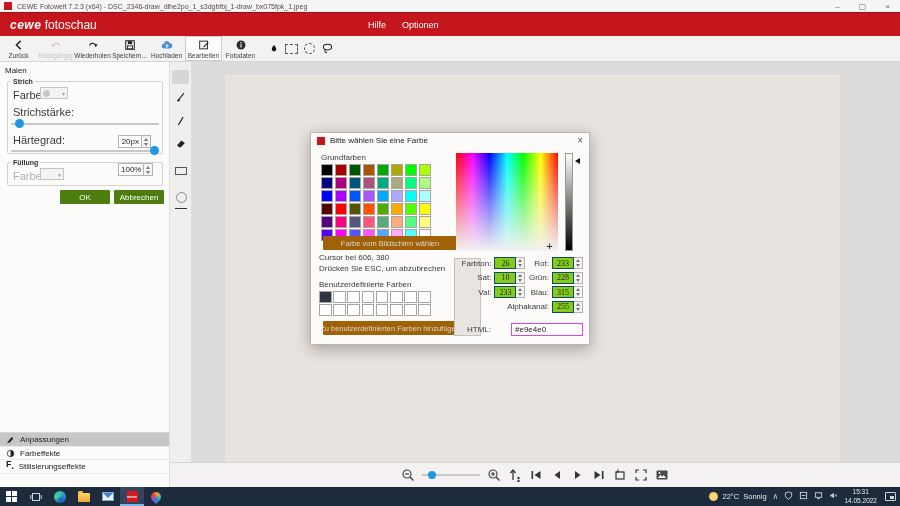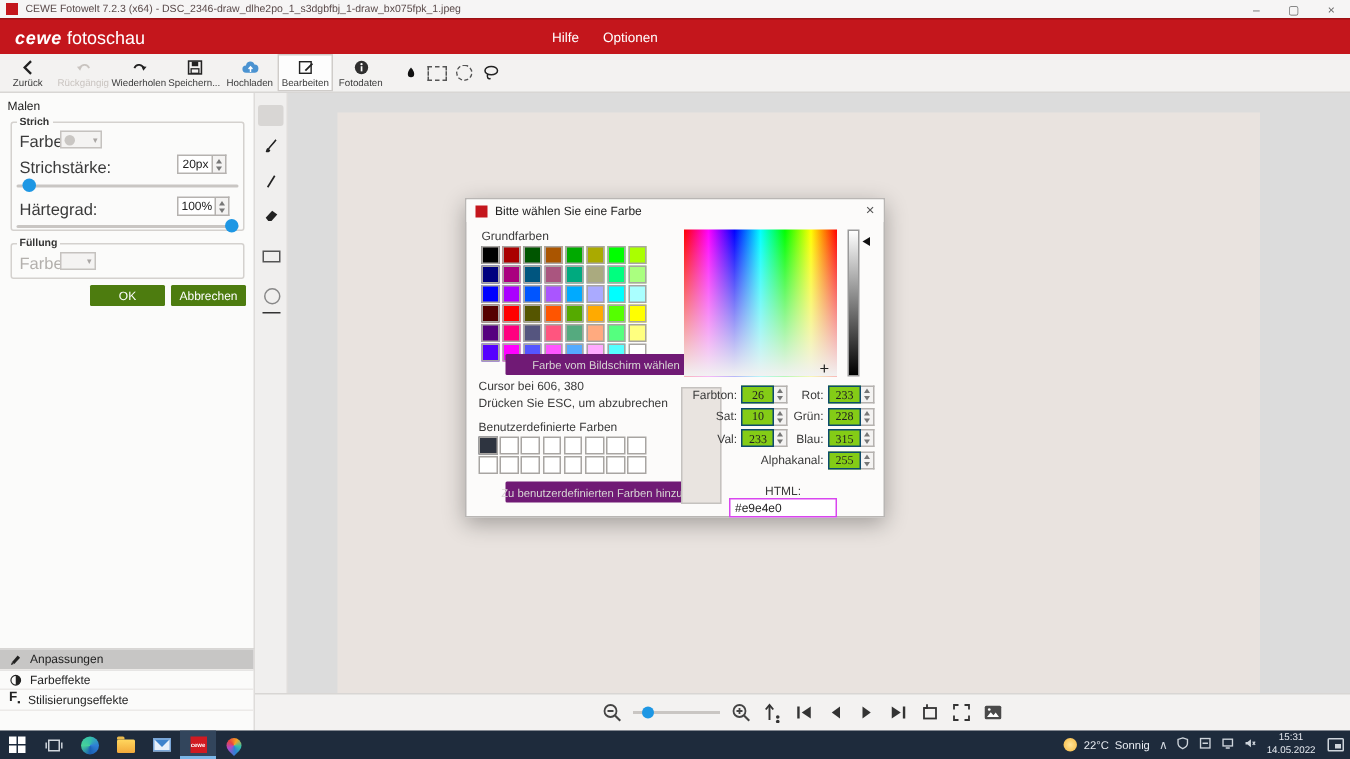--- a/index.html
+++ b/index.html
@@ -36,21 +36,21 @@
   #paint-panel { left:0; top:62px; width:170px; height:370px; background:#fbfbfa; border-right:1px solid #dedcda; }
   #paint-title { position:absolute; left:5px; top:4px; font-size:8px; color:#222; }
   fieldset { position:absolute; border:1px solid #d4d1ce; border-radius:2px; }
   legend { font-size:7px; font-weight:bold; color:#333; padding:0 2px; margin-left:3px; }
   #fs-strich { left:7px; top:16px; width:156px; height:76px; }
   #fs-fuellung { left:7px; top:97px; width:156px; height:27px; }
   .prow { position:absolute; font-size:11px; color:#3a3a3a; }
   .dropdown { display:inline-flex; align-items:center; justify-content:space-between; border:1px solid #c5c2bf; background:#f4f3f2; height:12px; padding:0 2px; color:#b3b0ad; }
   .dd-circle { width:7px; height:7px; border-radius:50%; background:#c9c6c3; }
   .dd-arrow { font-size:6px; color:#a9a6a3; margin-left:3px; }
-  .spinbox { display:inline-flex; height:13px; }
+  .spinbox { display:inline-flex; height:13px;margin-top:32px; }
   .spin-val { border:1px solid #b5b2af; background:#fff; min-width:24px; padding:0 2px; display:flex; align-items:center; justify-content:flex-end; font-size:8px; color:#222; }
   .spin-arrows { width:9px; border:1px solid #b5b2af; border-left:none; background:#f4f3f2; display:flex; flex-direction:column; align-items:center; justify-content:center; gap:2px; }
   .tri-up { width:0; height:0; border-left:2.5px solid transparent; border-right:2.5px solid transparent; border-bottom:3px solid #777; }
   .tri-down { width:0; height:0; border-left:2.5px solid transparent; border-right:2.5px solid transparent; border-top:3px solid #777; }
   .slider { position:absolute; height:10px; }
   .slider .track { position:absolute; left:0; right:0; top:4px; height:2px; background:#c9c6c3; border-radius:1px; }
   .slider .thumb { position:absolute; top:0; width:9px; height:9px; border-radius:50%; background:#1e97e4; }
   .panel-btn { position:absolute; height:14px; background:#4d7c0f; color:#fff; font-size:8px; display:flex; align-items:center; justify-content:center; border-radius:1px; }
 
   
@@ -69,33 +69,33 @@
   
   #color-dialog { left:310px; top:132px; width:280px; height:213px; background:#fcfbfa; border:1px solid #b9b6b4; box-shadow:0 4px 14px rgba(0,0,0,.3); }
   #cd-titlebar { position:absolute; left:0; top:0; width:100%; height:15px; display:flex; align-items:center; background:#fcfbfa; }
   #cd-icon { width:8px; height:8px; background:#c4161c; margin:0 5px 0 6px; }
   #cd-title { font-size:8px; color:#222; }
   #cd-close { margin-left:auto; margin-right:6px; font-size:10px; color:#555; line-height:1; }
   .cd-label { position:absolute; font-size:8px; color:#3a3a3a; }
   #basic-colors-grid { position:absolute; left:10px; top:31px; width:110px; display:grid; grid-template-columns:repeat(8,1fr); gap:1.5px; }
   .swatch { height:11.5px; border:1px solid #a8a5a2; }
   #custom-colors-grid { position:absolute; left:8px; top:158px; width:112px; display:grid; grid-template-columns:repeat(8,1fr); gap:1.5px; }
-  .gray-btn { position:absolute; left:26px; width:134px; height:14px; background:#701a75; color:#d8d6d4; font-size:7.5px; display:flex; align-items:center; justify-content:center; border-radius:1px; white-space:nowrap; }
+  .gray-btn { position:absolute; left:12px; width:134px; height:14px; background:#a16207; color:#d8d6d4; font-size:7.5px; display:flex; align-items:center; justify-content:center; border-radius:1px; white-space:nowrap; }
   #cd-map { position:absolute; left:145px; top:20px; width:102px; height:98px;
     background:linear-gradient(to bottom, rgba(242,242,242,0) 0%, rgba(242,242,242,1) 100%),
                linear-gradient(to right, #ff0000 0%, #ff00ff 16%, #0000ff 33%, #00ffff 50%, #00ff00 66%, #ffff00 83%, #ff0000 100%); }
   #map-cursor { position:absolute; left:89px; top:89px; width:9px; height:9px; color:#222; font-size:11px; line-height:9px; text-align:center; }
   #cd-vbar { position:absolute; left:254px; top:20px; width:8px; height:98px; background:linear-gradient(#fff,#000); border:1px solid #999; }
   #vbar-arrow { position:absolute; left:264px; top:25px; width:0; height:0; border-top:3.5px solid transparent; border-bottom:3.5px solid transparent; border-right:5px solid #111; }
   #cd-preview { position:absolute; left:143px; top:125px; width:27px; height:78px; border:1px solid #c5c2bf; }
   #cd-fields { position:absolute; left:150px; top:124px; width:122px; display:grid; grid-template-columns:auto 31px auto 31px; column-gap:3px; row-gap:2.5px; align-items:center; justify-items:end; font-size:8px; color:#3a3a3a; }
   .numbox { display:flex; height:12px; width:31px; }
   .numbox .nb-val { flex:1; border:1px solid #0c4a6e; background:#84cc16; display:flex; align-items:center; justify-content:center; font-size:8px; color:#222;font-family:Liberation Serif, serif; }
   .numbox .spin-arrows { height:12px; }
-  #cd-html-row { position:absolute; left:150px; top:190px; width:122px; display:flex; align-items:center; justify-content:flex-end; gap:0; font-size:8px; color:#3a3a3a;flex-direction:column; }
+  #cd-html-row { position:absolute; left:150px; top:190px; width:122px; display:flex; align-items:center; justify-content:flex-end; gap:20px; font-size:8px; color:#3a3a3a; }
   #html-input { width:72px; height:13px; border:1px solid #d946ef; background:#fff; font-size:8px; font-family:"Liberation Sans",sans-serif; padding:0 3px; color:#222; }
   .cell-span { grid-column:1/4; }
 
   
   #effects-panel { left:0; top:432px; width:170px; height:55px; background:#fbfbfa; border-top:1px solid #d8d6d4; border-right:1px solid #dedcda; }
   .fx-row { height:13.7px; display:flex; align-items:center; gap:5px; padding-left:6px; font-size:8px; color:#222; border-bottom:1px solid #eceae8; }
   .fx-row.selected { background:#c7c6c5; }
   .fx-row svg { width:9px; height:9px; }
   .fx-f { font-weight:bold; font-size:9px; line-height:9px; }
   .fx-f::after { content:"▪"; font-size:6px; vertical-align:sub; }

